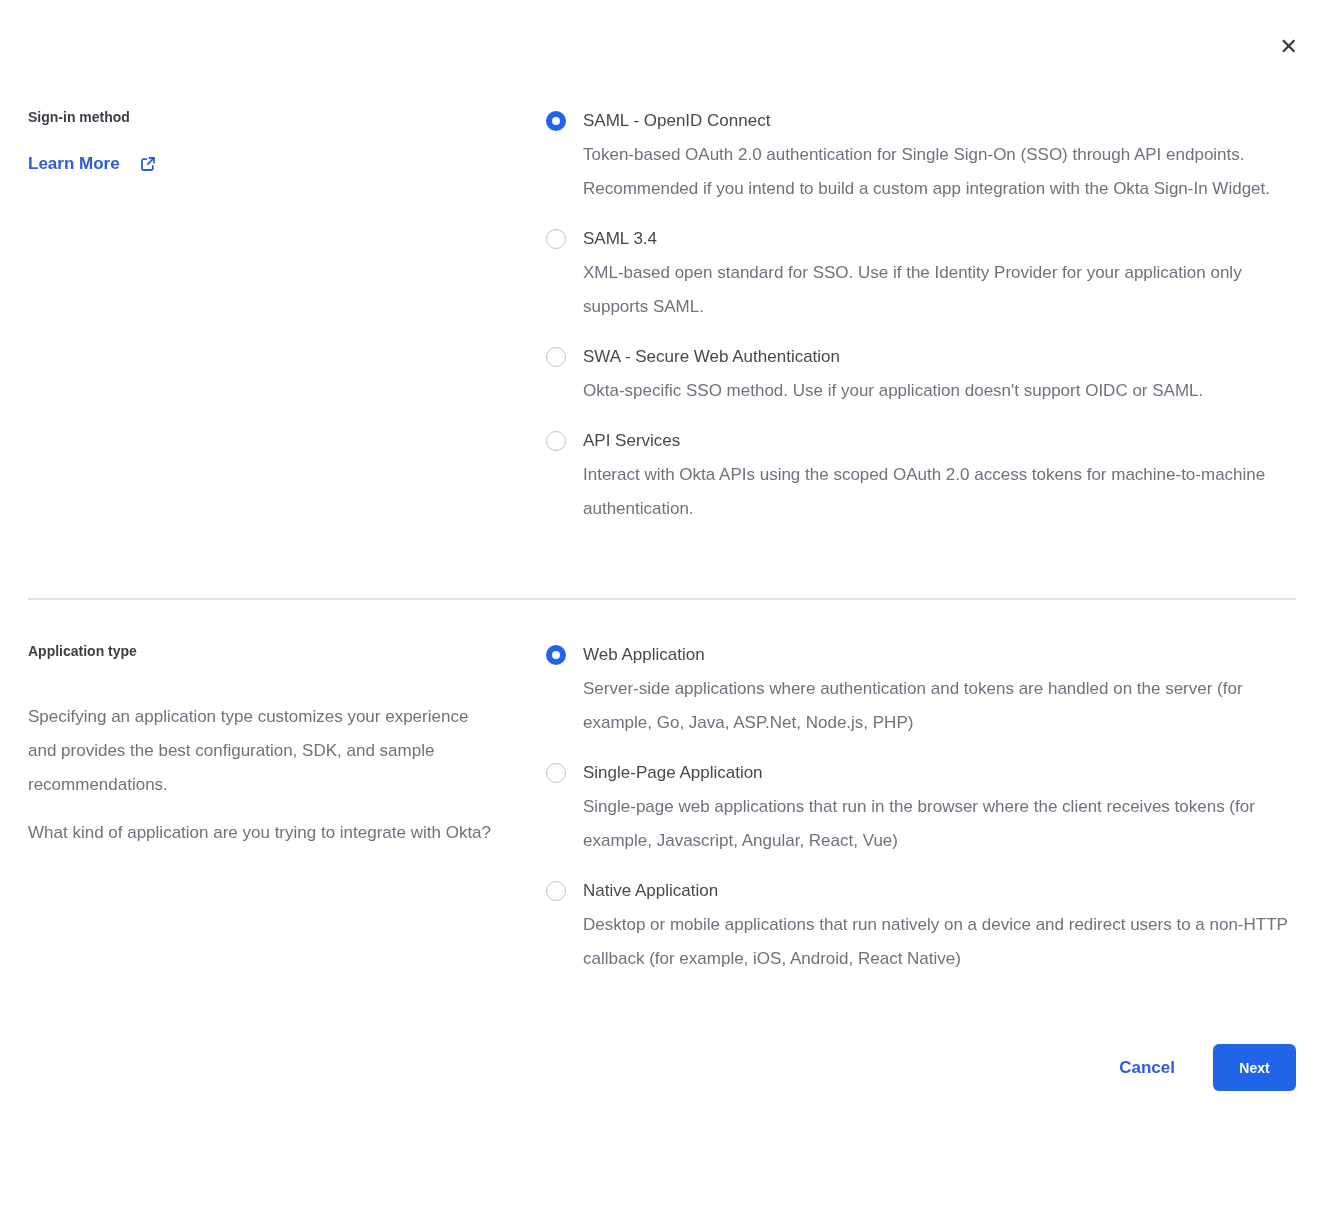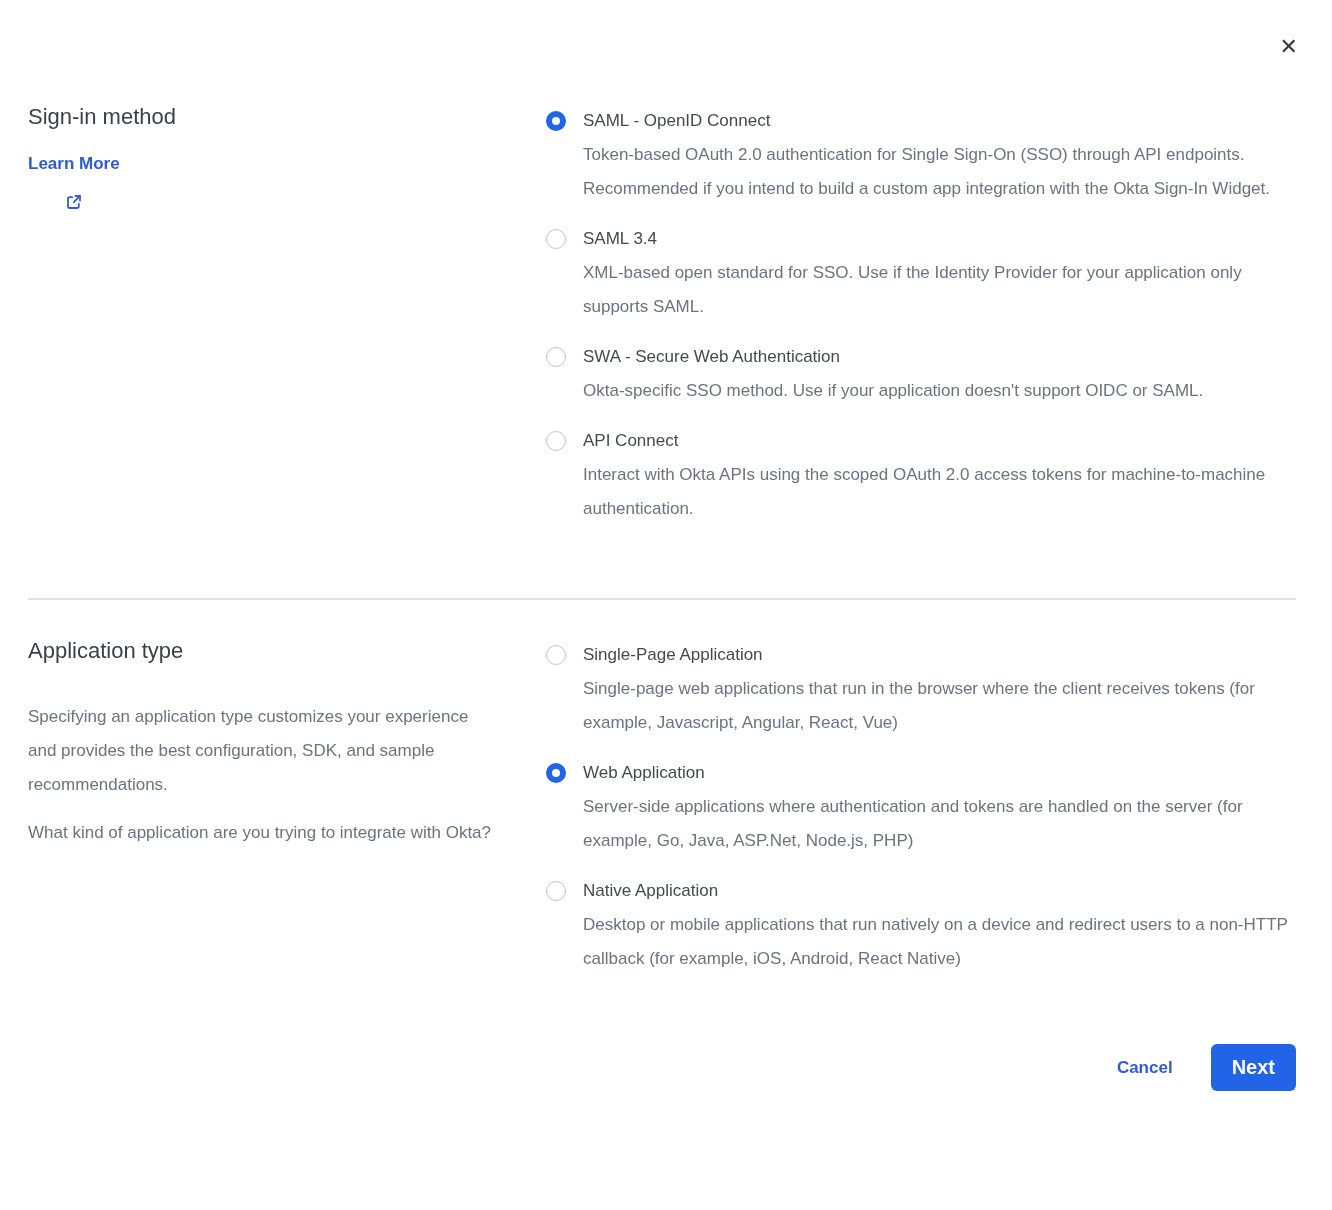--- a/index.html
+++ b/index.html
@@ -37,29 +37,29 @@
     font-size:30px;line-height:36px;font-weight:700;
     color:var(--title-text);
     letter-spacing:-0.2px;
   }
   .section{
     display:grid;
     grid-template-columns:518px 1fr;
     margin-top:44px;
   }
   .section-left .section-label{
-    font-size:22px;line-height:26px;font-weight:400;
+    font-size:14px;line-height:26px;font-weight:700;
     color:var(--label-text);
   }
   .learn-more{
     display:inline-flex;align-items:center;gap:20px;
     margin-top:24px;
     color:var(--link-blue);
     font-size:17px;font-weight:700;
-    text-decoration:none;cursor:pointer;flex-direction:column;
+    text-decoration:none;cursor:pointer;
   }
   .learn-more svg{display:block;}
   .intro-para{
     font-size:17px;line-height:34px;
     color:var(--body-text);
     max-width:472px;
   }
   .intro-para.first{margin-top:14px;}
   .intro-para.second{margin-top:36px;}
   .option{
@@ -99,21 +99,21 @@
     text-decoration:none;cursor:pointer;
     background:none;border:none;
     font-family:"Liberation Sans",sans-serif;
   }
   .next-btn{
     background:var(--accent-blue);
     color:var(--next-button-text);
     border:none;border-radius:6px;
     min-width:83px;height:47px;
     padding:0 21px;
-    font-size:20px;font-weight:700;
+    font-size:14px;font-weight:700;
     font-family:"Liberation Sans",sans-serif;
     cursor:pointer;
   }
 </style>
 </head>
 <body>
 
 <div class="dialog">
 
   <button class="close-btn">✕</button>
@@ -152,49 +152,49 @@
       <div class="option">
         <span class="radio"></span>
         <div class="option-text">
           <div class="option-label">SWA - Secure Web Authentication</div>
           <div class="option-desc">Okta-specific SSO method. Use if your application doesn't support OIDC or SAML.</div>
         </div>
       </div>
       <div class="option">
         <span class="radio"></span>
         <div class="option-text">
-          <div class="option-label">API Connect</div>
+          <div class="option-label">API Services</div>
           <div class="option-desc">Interact with Okta APIs using the scoped OAuth 2.0 access tokens for machine-to-machine authentication.</div>
         </div>
       </div>
     </div>
   </div>
 
   <hr class="divider">
 
   <div class="section" style="margin-top:0;">
     <div class="section-left">
       <div class="section-label">Application type</div>
       <p class="intro-para second">Specifying an application type customizes your experience and provides the best configuration, SDK, and sample recommendations.</p>
       <p class="intro-para first">What kind of application are you trying to integrate with Okta?</p>
     </div>
 
     <div class="section-right">
       <div class="option">
+        <span class="radio selected"></span>
+        <div class="option-text">
+          <div class="option-label">Web Application</div>
+          <div class="option-desc">Server-side applications where authentication and tokens are handled on the server (for example, Go, Java, ASP.Net, Node.js, PHP)</div>
+        </div>
+      </div>
+      <div class="option">
         <span class="radio"></span>
         <div class="option-text">
           <div class="option-label">Single-Page Application</div>
           <div class="option-desc">Single-page web applications that run in the browser where the client receives tokens (for example, Javascript, Angular, React, Vue)</div>
-        </div>
-      </div>
-      <div class="option">
-        <span class="radio selected"></span>
-        <div class="option-text">
-          <div class="option-label">Web Application</div>
-          <div class="option-desc">Server-side applications where authentication and tokens are handled on the server (for example, Go, Java, ASP.Net, Node.js, PHP)</div>
         </div>
       </div>
       <div class="option">
         <span class="radio"></span>
         <div class="option-text">
           <div class="option-label">Native Application</div>
           <div class="option-desc">Desktop or mobile applications that run natively on a device and redirect users to a non-HTTP callback (for example, iOS, Android, React Native)</div>
         </div>
       </div>
     </div>

